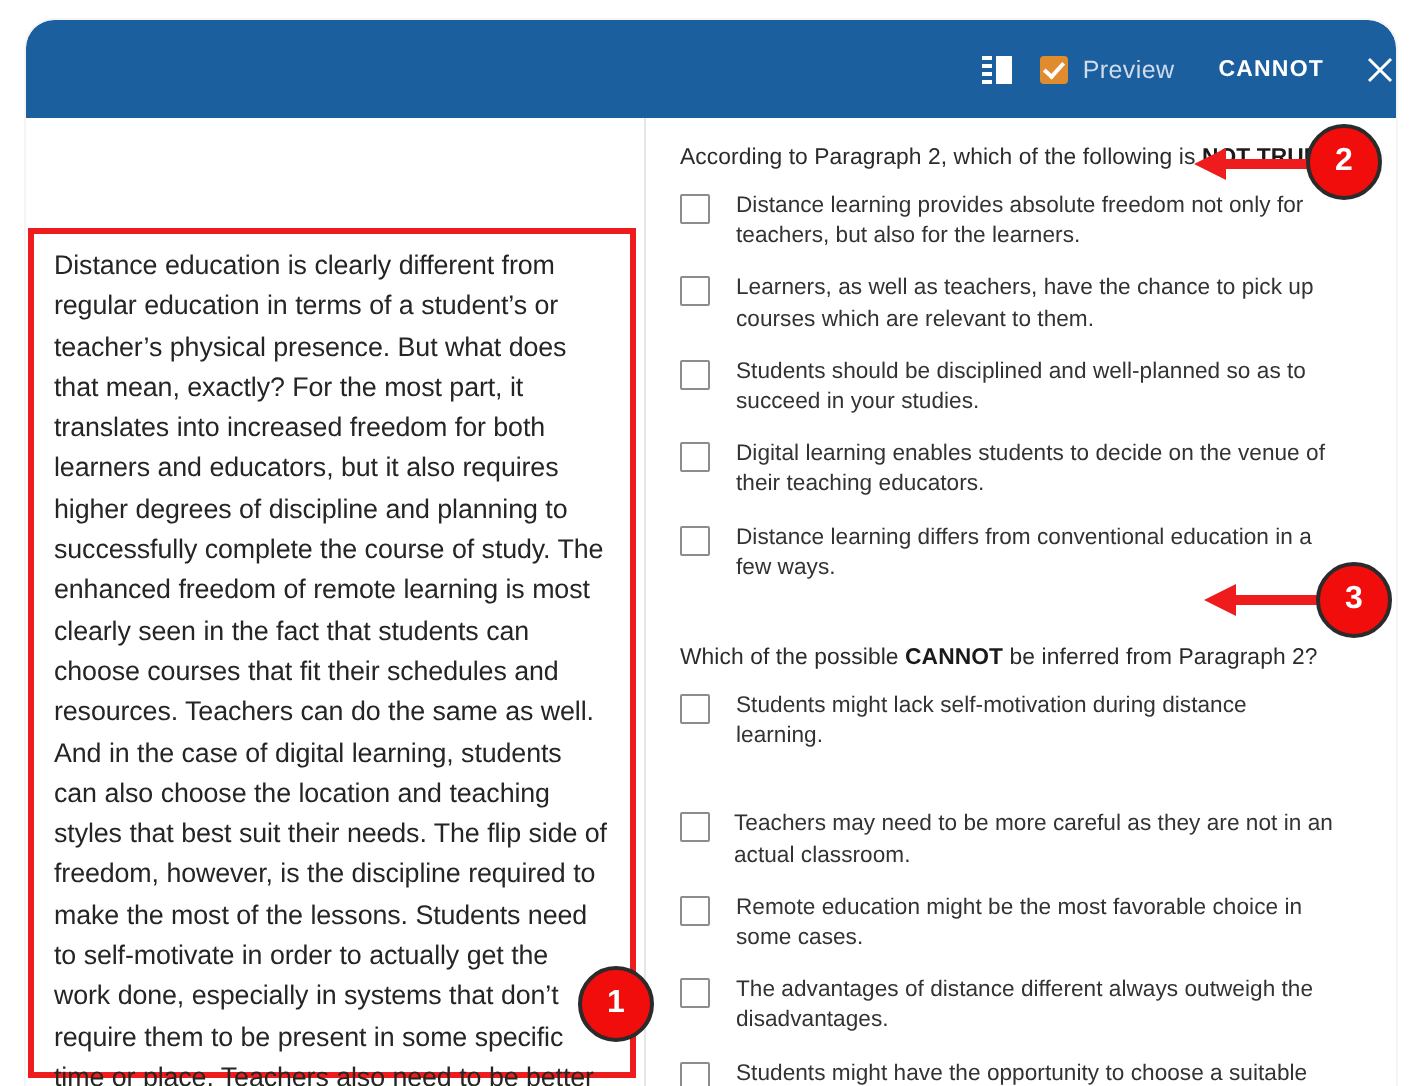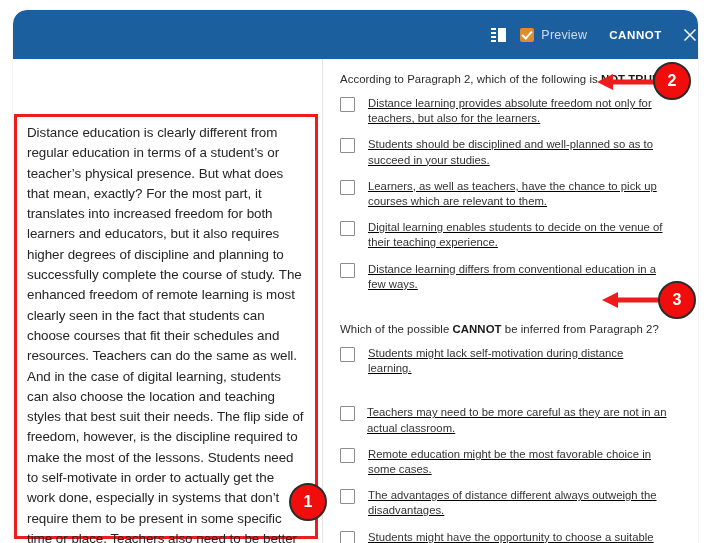--- a/index.html
+++ b/index.html
@@ -165,21 +165,20 @@
     margin: 0 0 11px 0;
     letter-spacing: .05px;
   }
   .question-prompt b { font-weight: bold; color: #1a1a1a; }
   .option-row {
     display: flex;
     align-items: flex-start;
     gap: 13px;
     margin-bottom: 11px;
     cursor: pointer;
-    text-decoration: underline;
   }
   .opt-checkbox {
     flex: 0 0 auto;
     width: 13px;
     height: 13px;
     border: 1.4px solid #8c8c8c;
     border-radius: 1px;
     background: #fff;
     margin-top: 1px;
   }
@@ -268,29 +267,29 @@
 
       <div class="question-block">
         <div class="question-prompt"><span>According to Paragraph 2, which of the following is </span><b>NOT TRUE?</b><span></span></div>
 
         <div class="option-row">
           <span class="opt-checkbox"></span>
           <span class="opt-text">Distance learning provides absolute freedom not only for teachers, but also for the learners.</span>
         </div>
         <div class="option-row">
           <span class="opt-checkbox"></span>
+          <span class="opt-text">Learners, as well as teachers, have the chance to pick up courses which are relevant to them.</span>
+        </div>
+        <div class="option-row">
+          <span class="opt-checkbox"></span>
           <span class="opt-text">Students should be disciplined and well-planned so as to succeed in your studies.</span>
         </div>
         <div class="option-row">
           <span class="opt-checkbox"></span>
-          <span class="opt-text">Learners, as well as teachers, have the chance to pick up courses which are relevant to them.</span>
-        </div>
-        <div class="option-row">
-          <span class="opt-checkbox"></span>
-          <span class="opt-text">Digital learning enables students to decide on the venue of their teaching experience.</span>
+          <span class="opt-text">Digital learning enables students to decide on the venue of their teaching educators.</span>
         </div>
         <div class="option-row">
           <span class="opt-checkbox"></span>
           <span class="opt-text">Distance learning differs from conventional education in a few ways.</span>
         </div>
       </div>
 
       <div id="question-gap"></div>
 
       <div class="question-block">

